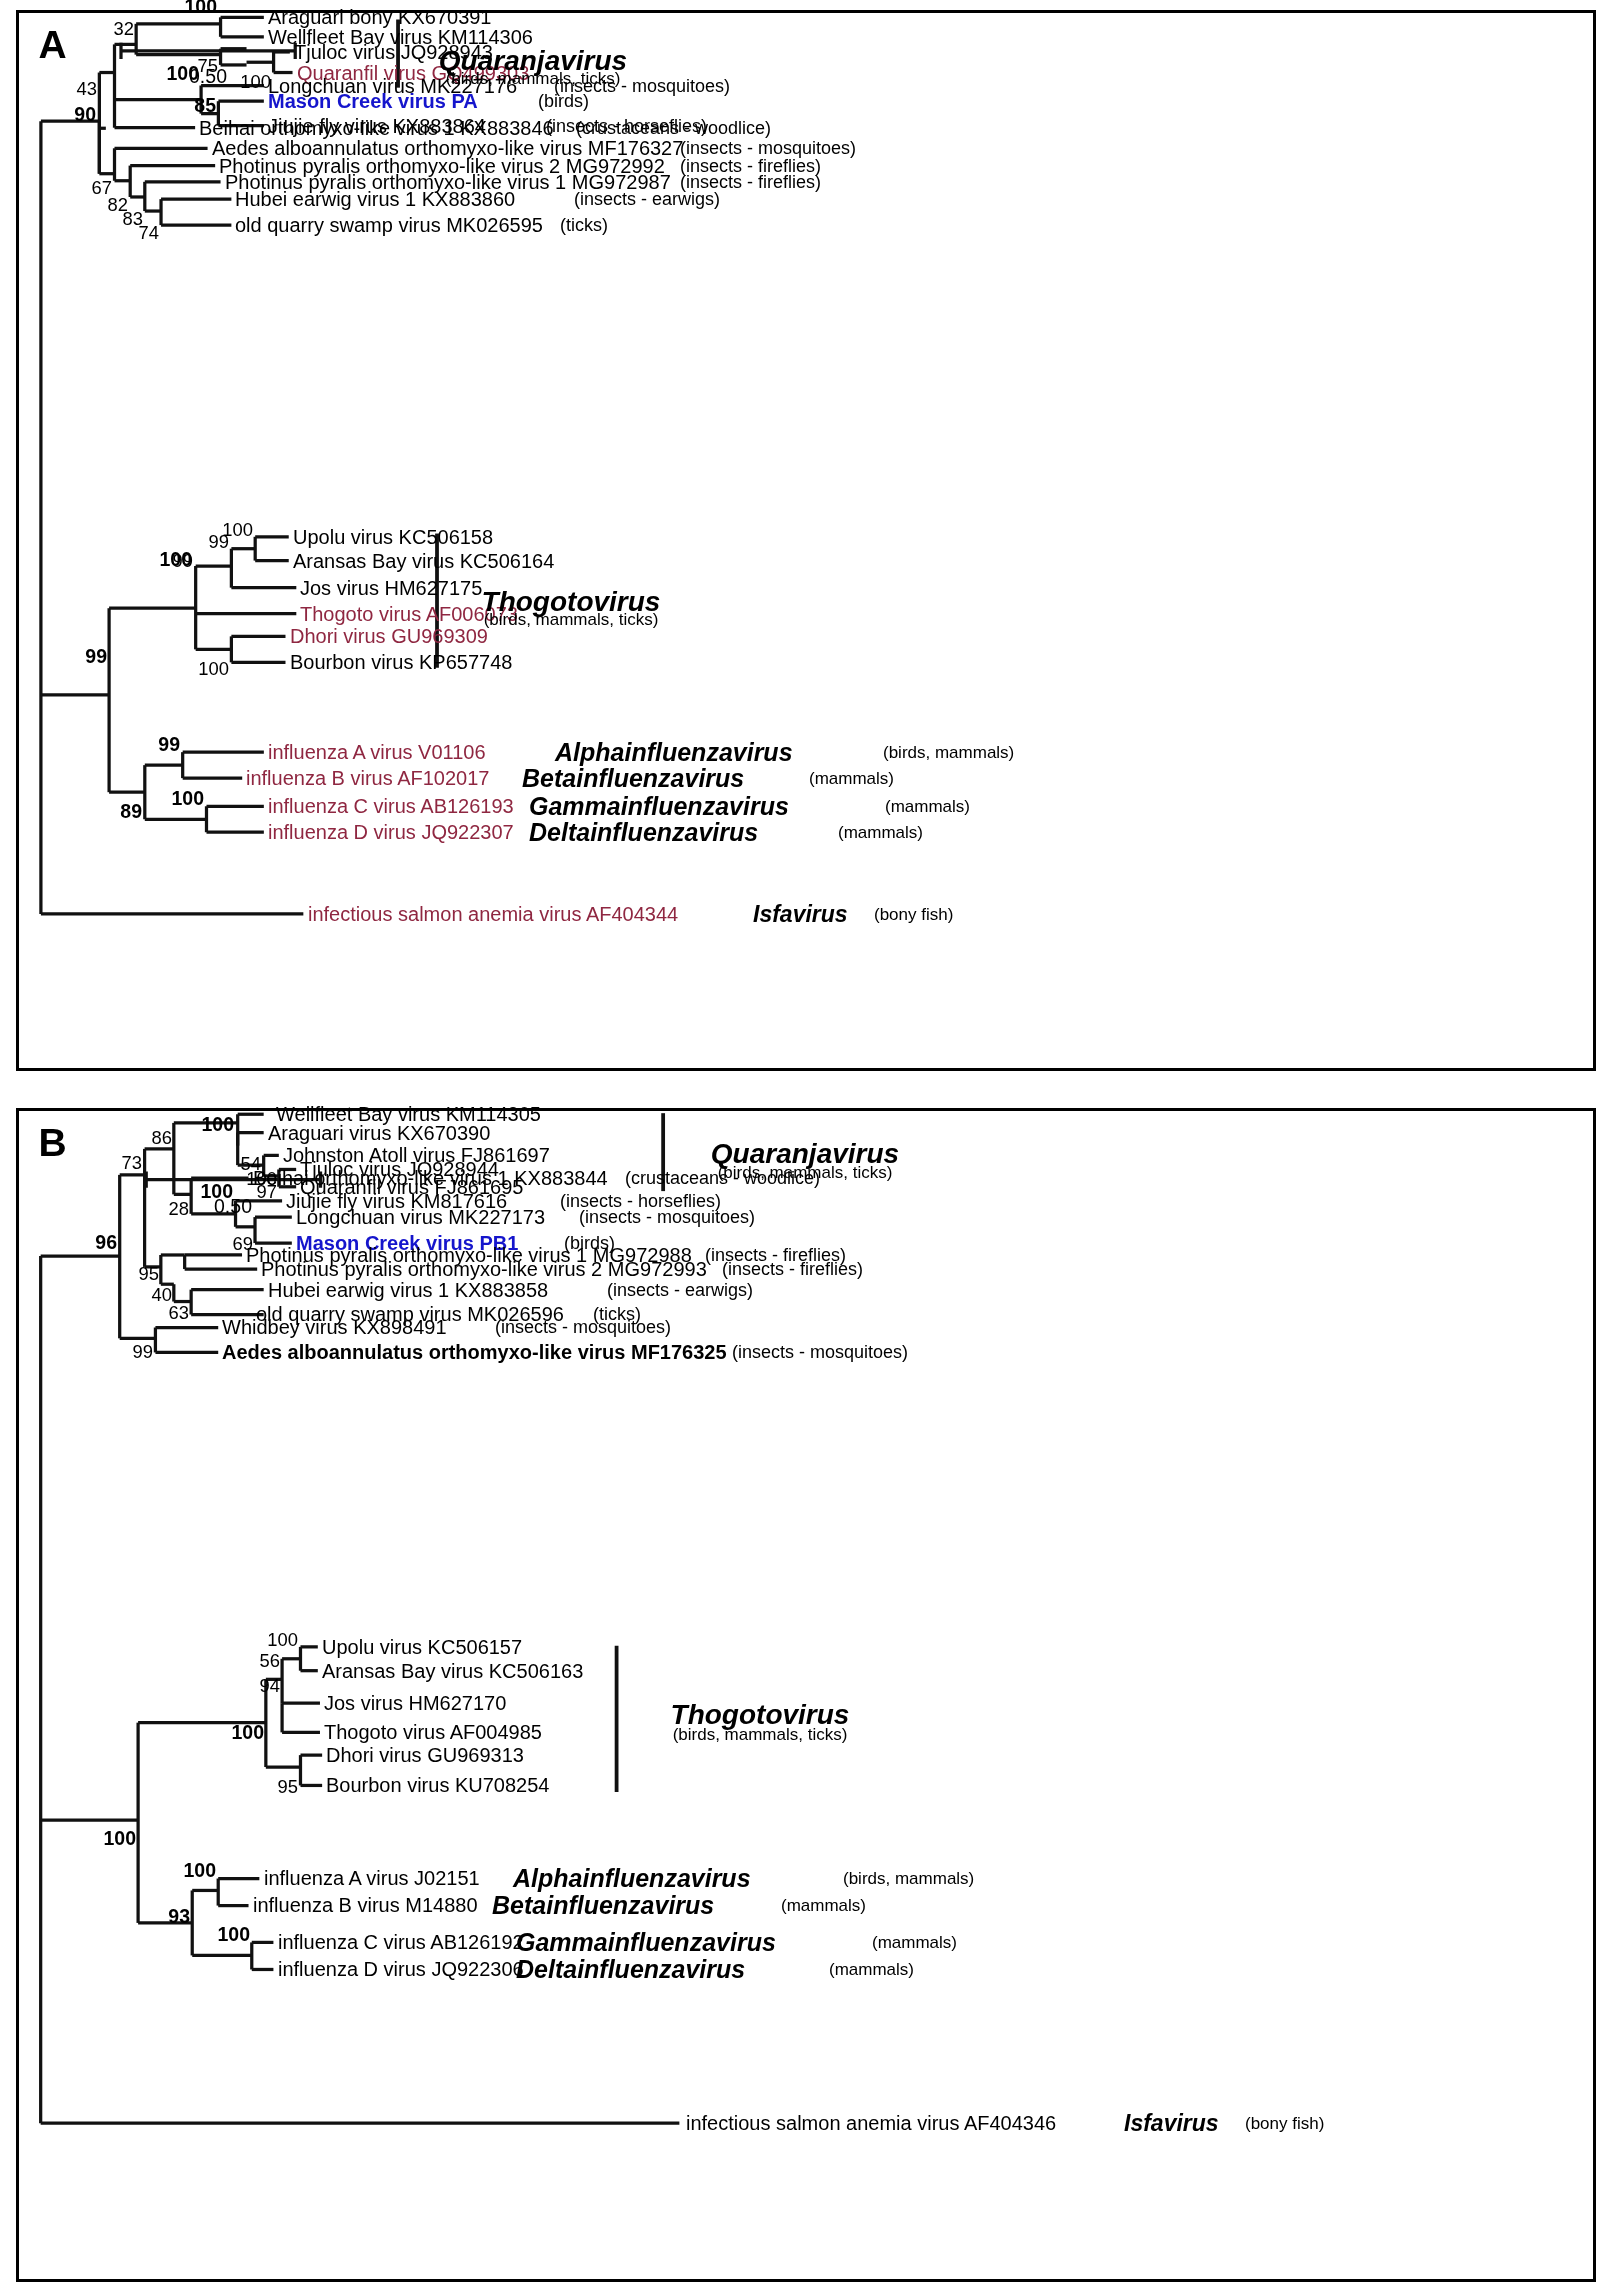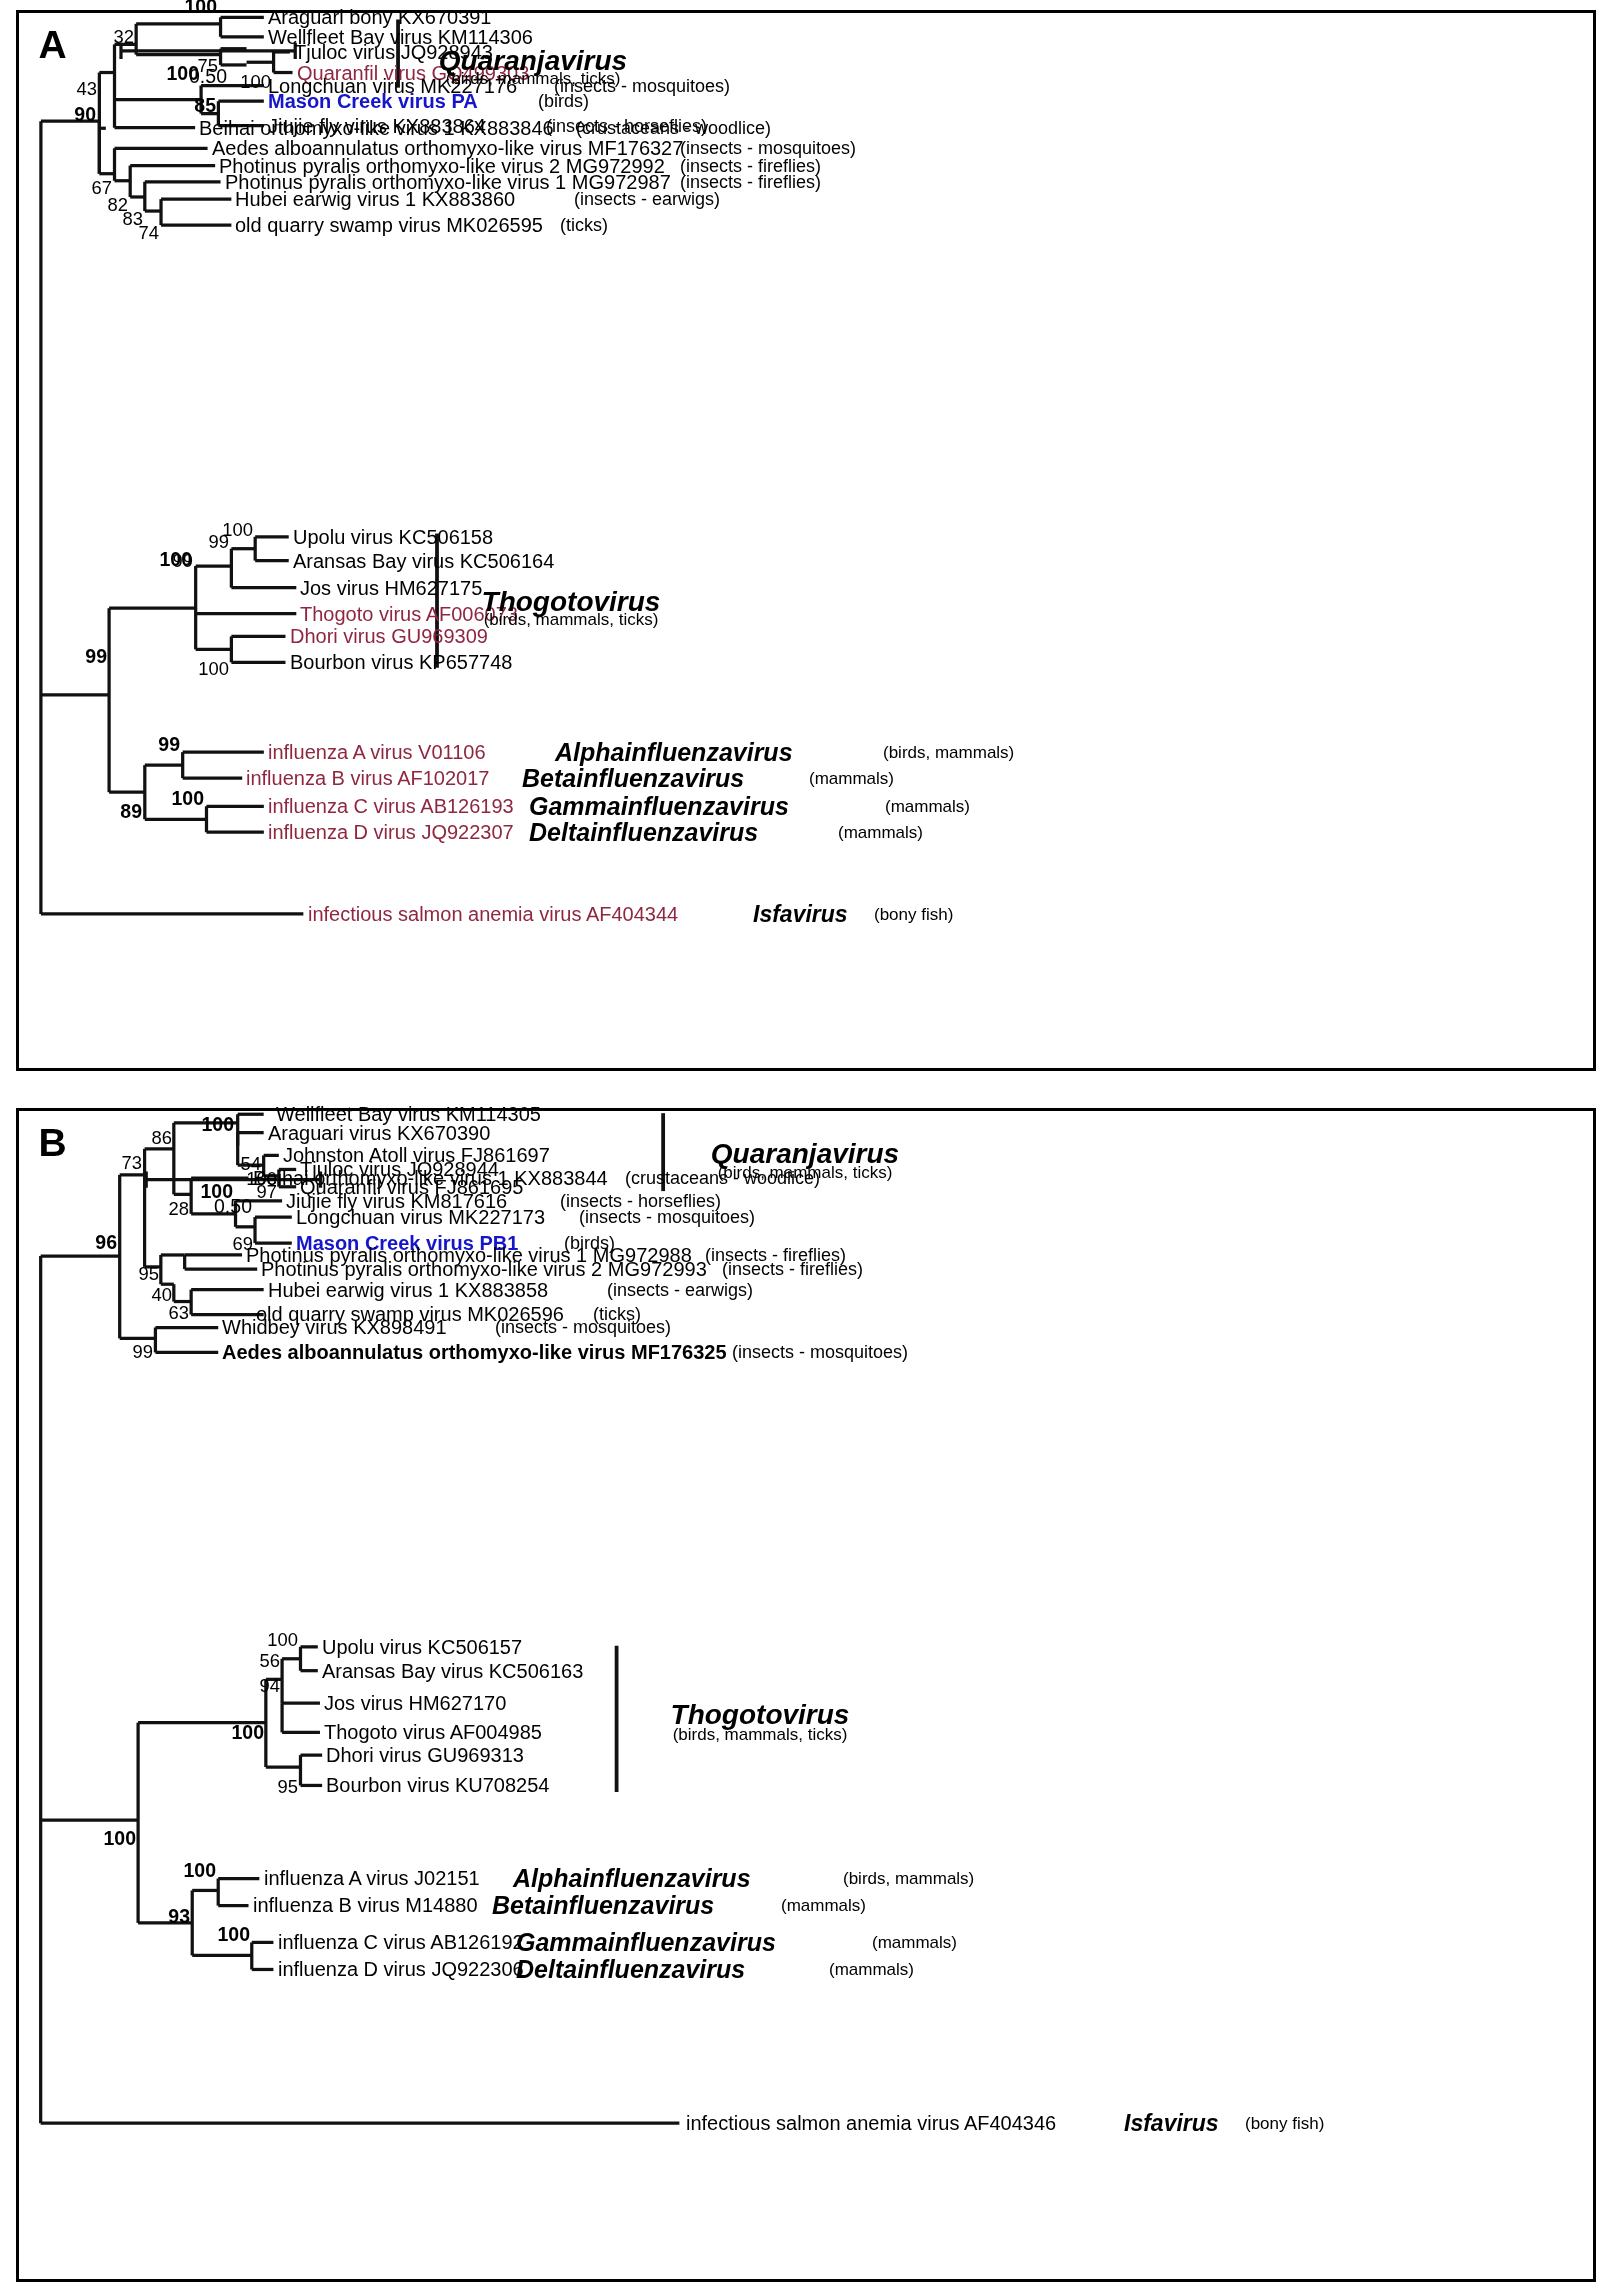--- a/index.html
+++ b/index.html
@@ -207,21 +207,21 @@
     <div class="genus" style="left:510px;top:819px;">Deltainfluenzavirus</div>
     <div class="genus-host" style="left:819px;top:819px;">(mammals)</div>
 
     <div class="lbl red" style="left:289px;top:901px;">infectious salmon anemia virus AF404344</div>
     <div class="genus-sm" style="left:734px;top:901px;">Isfavirus</div>
     <div class="genus-host" style="left:855px;top:901px;">(bony fish)</div>
 
     <div class="boot bold" style="left:198px;top:-5.4px;">100</div>
     <div class="boot" style="left:199px;top:53px;">75</div>
     <div class="boot" style="left:252px;top:69px;">100</div>
-    <div class="boot" style="left:115px;top:16px;margin-top:8px;">32</div>
+    <div class="boot" style="left:115px;top:16px;">32</div>
     <div class="boot bold" style="left:180px;top:61px;">100</div>
     <div class="boot bold" style="left:197px;top:93px;">85</div>
     <div class="boot" style="left:78px;top:76px;">43</div>
     <div class="boot bold" style="left:77px;top:102px;">90</div>
     <div class="boot" style="left:93px;top:175px;">67</div>
     <div class="boot" style="left:109px;top:192px;">82</div>
     <div class="boot" style="left:124px;top:206px;">83</div>
     <div class="boot" style="left:140px;top:220px;">74</div>
     <div class="boot" style="left:234px;top:517px;">100</div>
     <div class="boot" style="left:210px;top:529px;">99</div>

